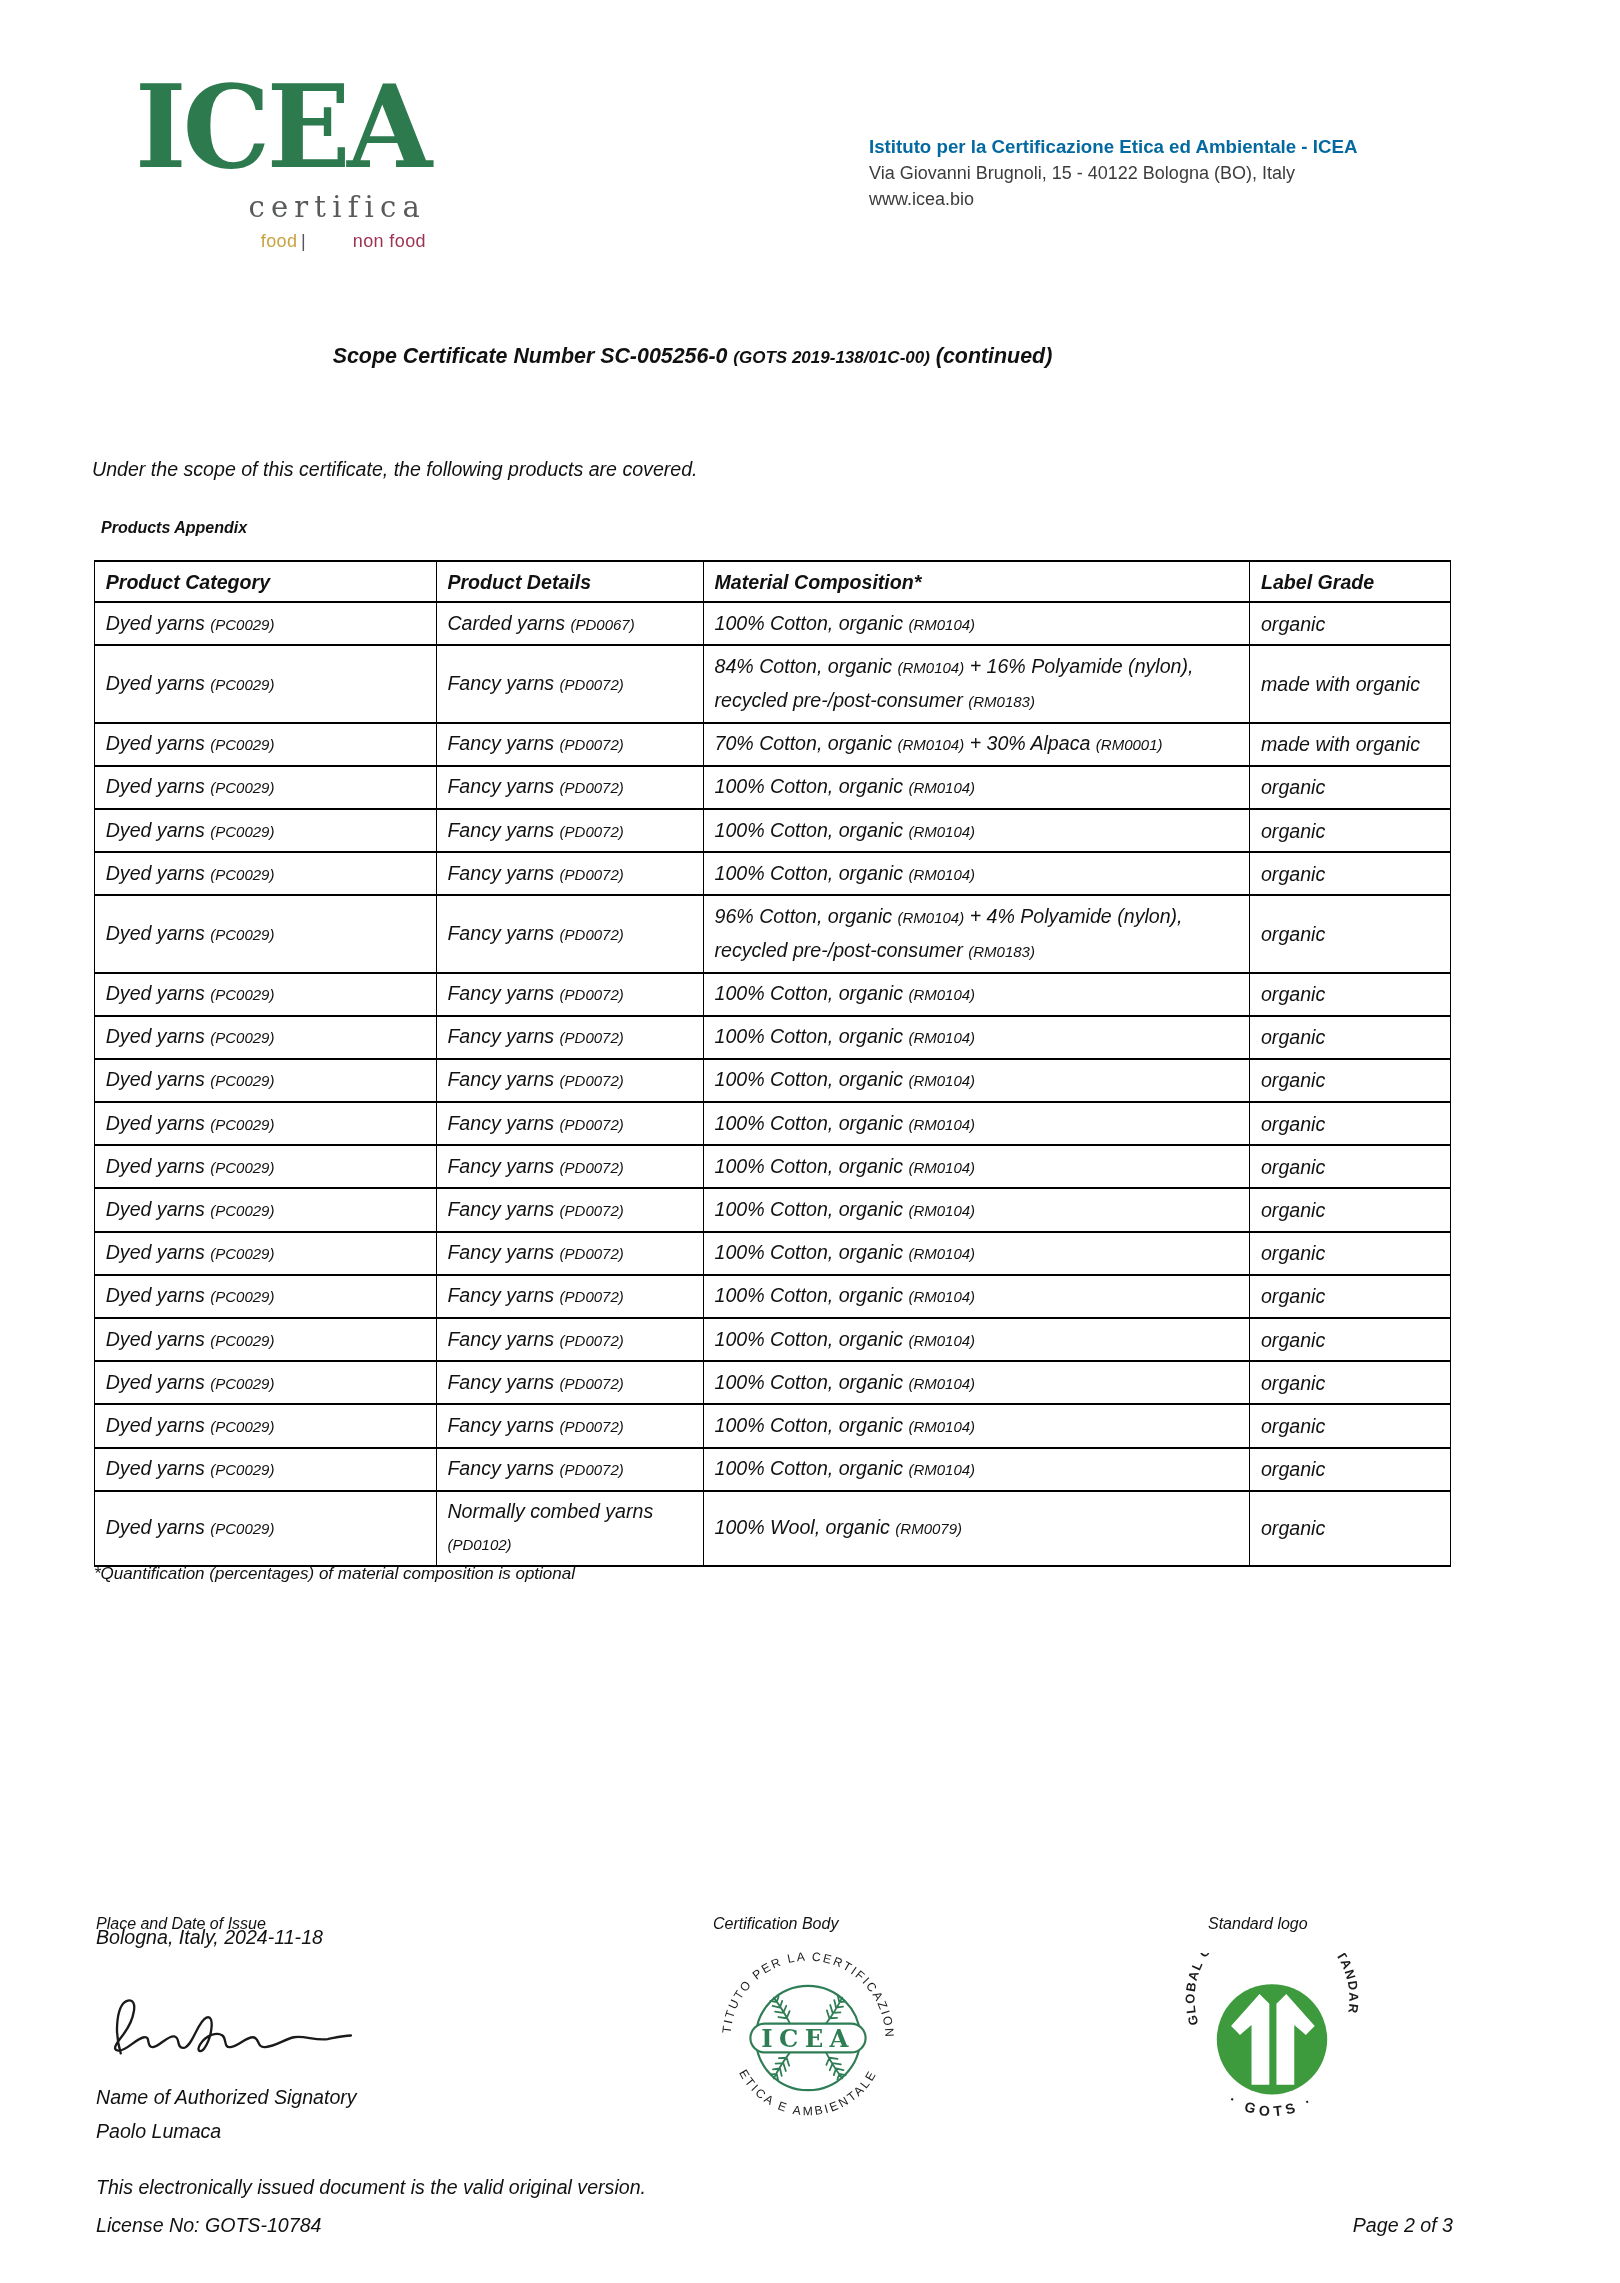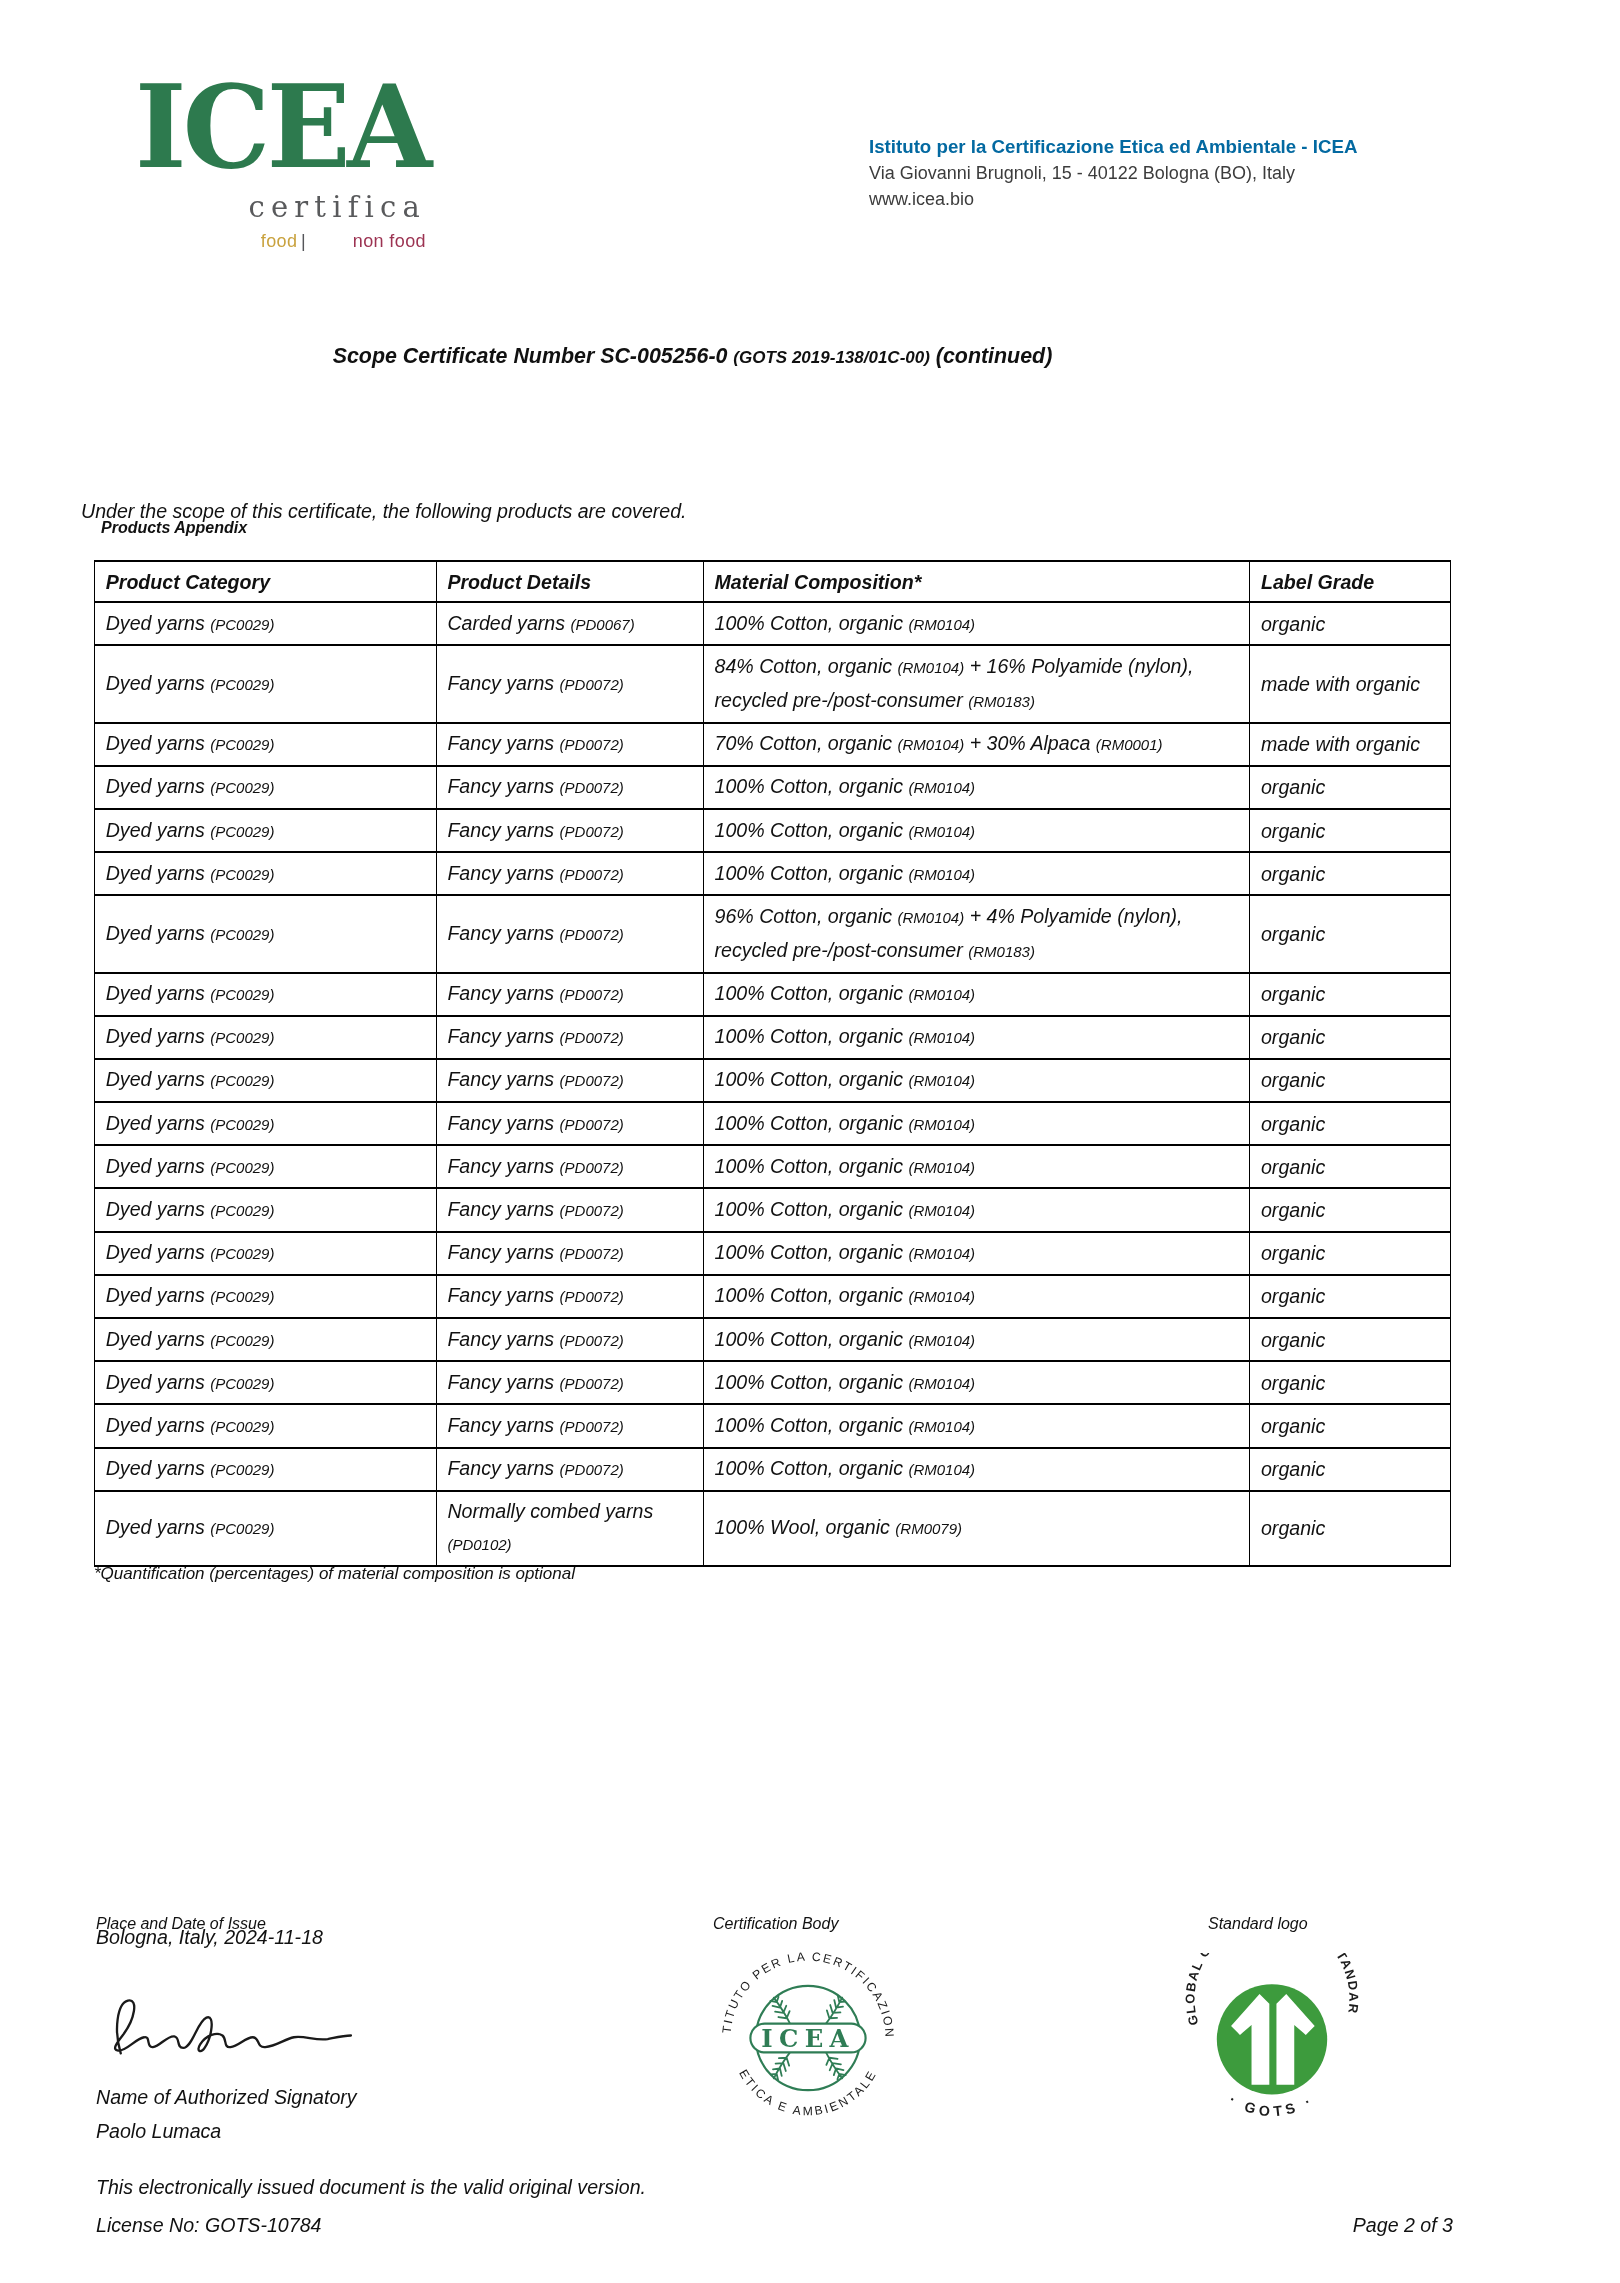--- a/index.html
+++ b/index.html
@@ -29,21 +29,21 @@
   .letterhead{position:absolute;left:869px;top:134px;font-size:18px;line-height:26px;color:#3c3c3c;}
   .letterhead .org{font-weight:bold;font-size:18.7px;color:#0369a1;}
 
   
   .title-block{position:absolute;left:0;top:344px;width:1385px;text-align:center;font-style:italic;}
   .title-line1{font-size:21.4px;font-weight:bold;}
   .title-line1 .small{font-size:17px;}
   .title-company{font-size:21.4px;font-weight:bold;margin-top:8px;}
   .title-version{font-size:19.6px;margin-top:8px;}
 
-  .intro{position:absolute;left:81px;top:458px;font-size:19.6px;font-style:italic;margin-top:42px;}
+  .intro{position:absolute;left:92px;top:458px;font-size:19.6px;font-style:italic;}
   .appendix-heading{position:absolute;left:101px;top:519px;font-size:16px;font-weight:bold;font-style:italic;}
 
   
   .table-wrap{position:absolute;left:94px;top:560px;width:1357px;}
   table{width:100%;border-collapse:collapse;table-layout:fixed;}
   th,td{border:solid #000;border-width:2.7px 1.3px;font-style:italic;font-size:19.6px;
         text-align:left;vertical-align:middle;padding:3.6px 10.7px;line-height:32px;}
   th{font-weight:bold;height:32px;}
   td{height:41px;font-weight:normal;}
   td .code, th .code{font-size:15px;}

